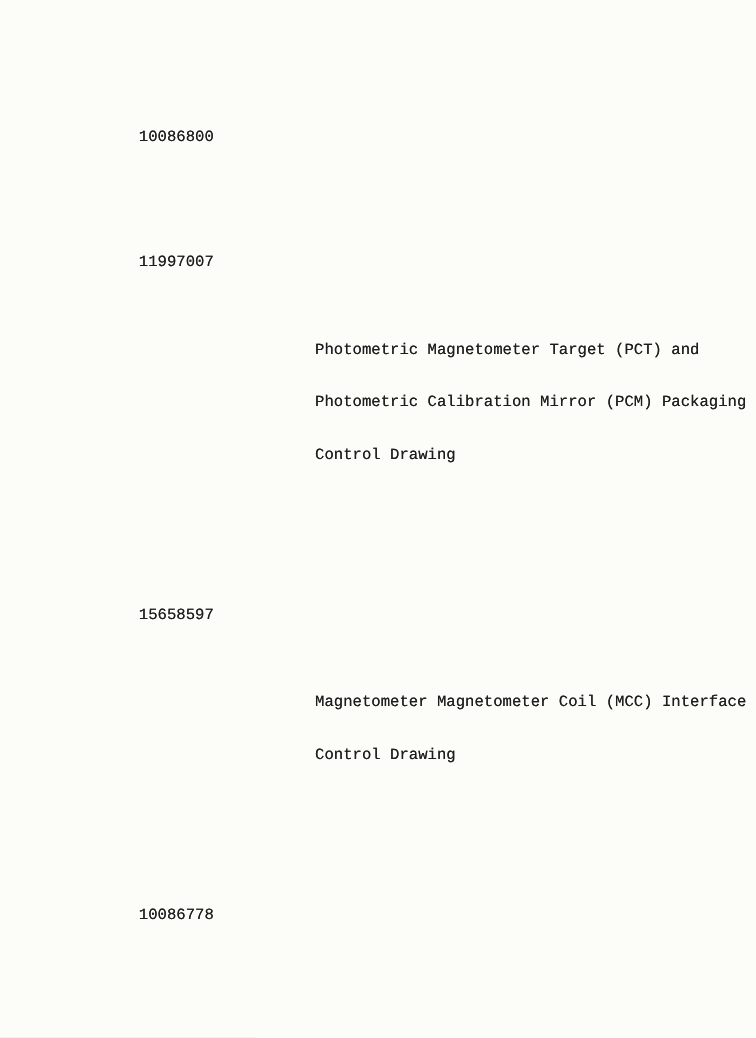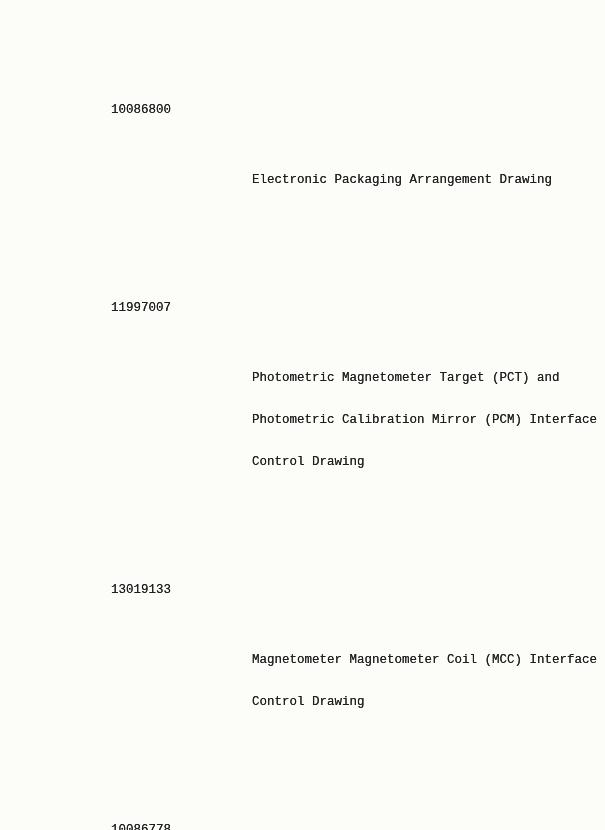--- a/index.html
+++ b/index.html
@@ -25,36 +25,33 @@
 </head>
 <body>
 
 <div class="page">
 
   
   <section>
 
     <div class="entry">
       <span class="num">10086800</span>
-      <div>
-        <div class="ln">Electronic Packaging Arrangement Drawing</div>
-      </div>
     </div>
 
     <div class="entry">
       <span class="num">11997007</span>
       <div>
         <div class="ln">Photometric Magnetometer Target (PCT) and</div>
-        <div class="ln">Photometric Calibration Mirror (PCM) Interface</div>
+        <div class="ln">Photometric Calibration Mirror (PCM) Packaging</div>
         <div class="ln">Control Drawing</div>
       </div>
     </div>
 
     <div class="entry">
-      <span class="num">13019133</span>
+      <span class="num">15658597</span>
       <div>
         <div class="ln">Magnetometer Magnetometer Coil (MCC) Interface</div>
         <div class="ln">Control Drawing</div>
       </div>
     </div>
 
     <div class="entry">
       <span class="num">10086778</span>
       
     </div>

